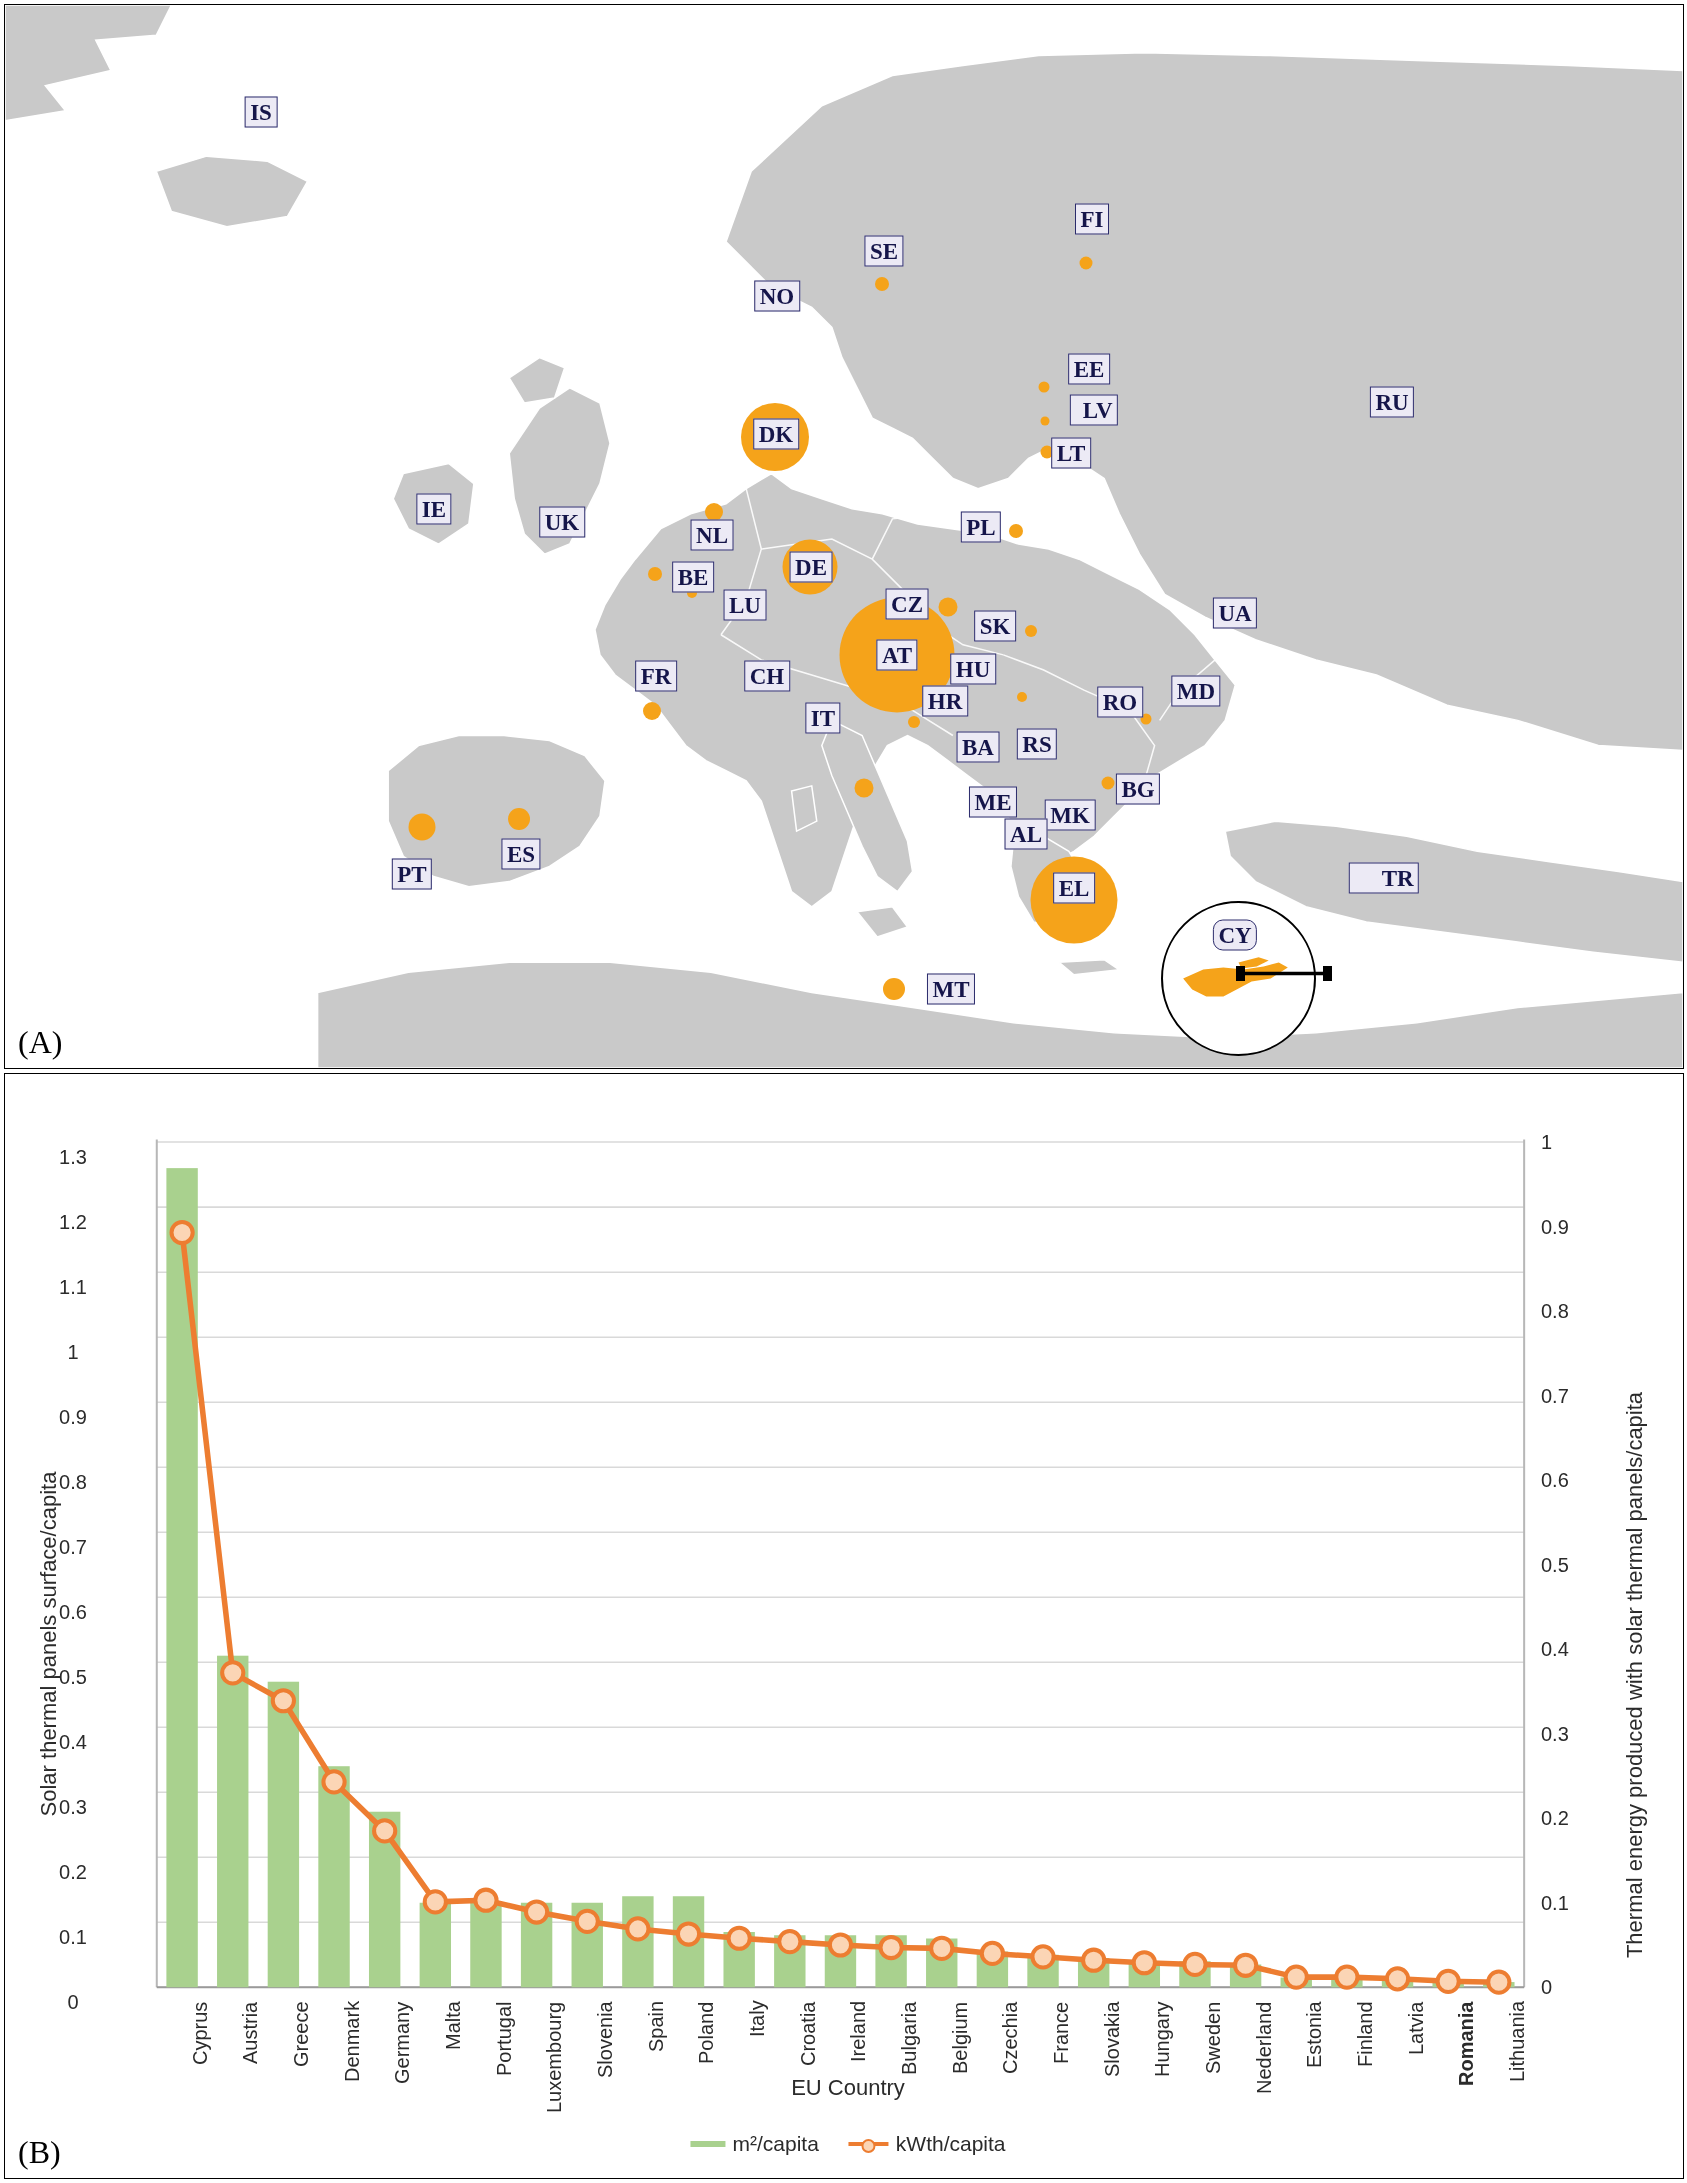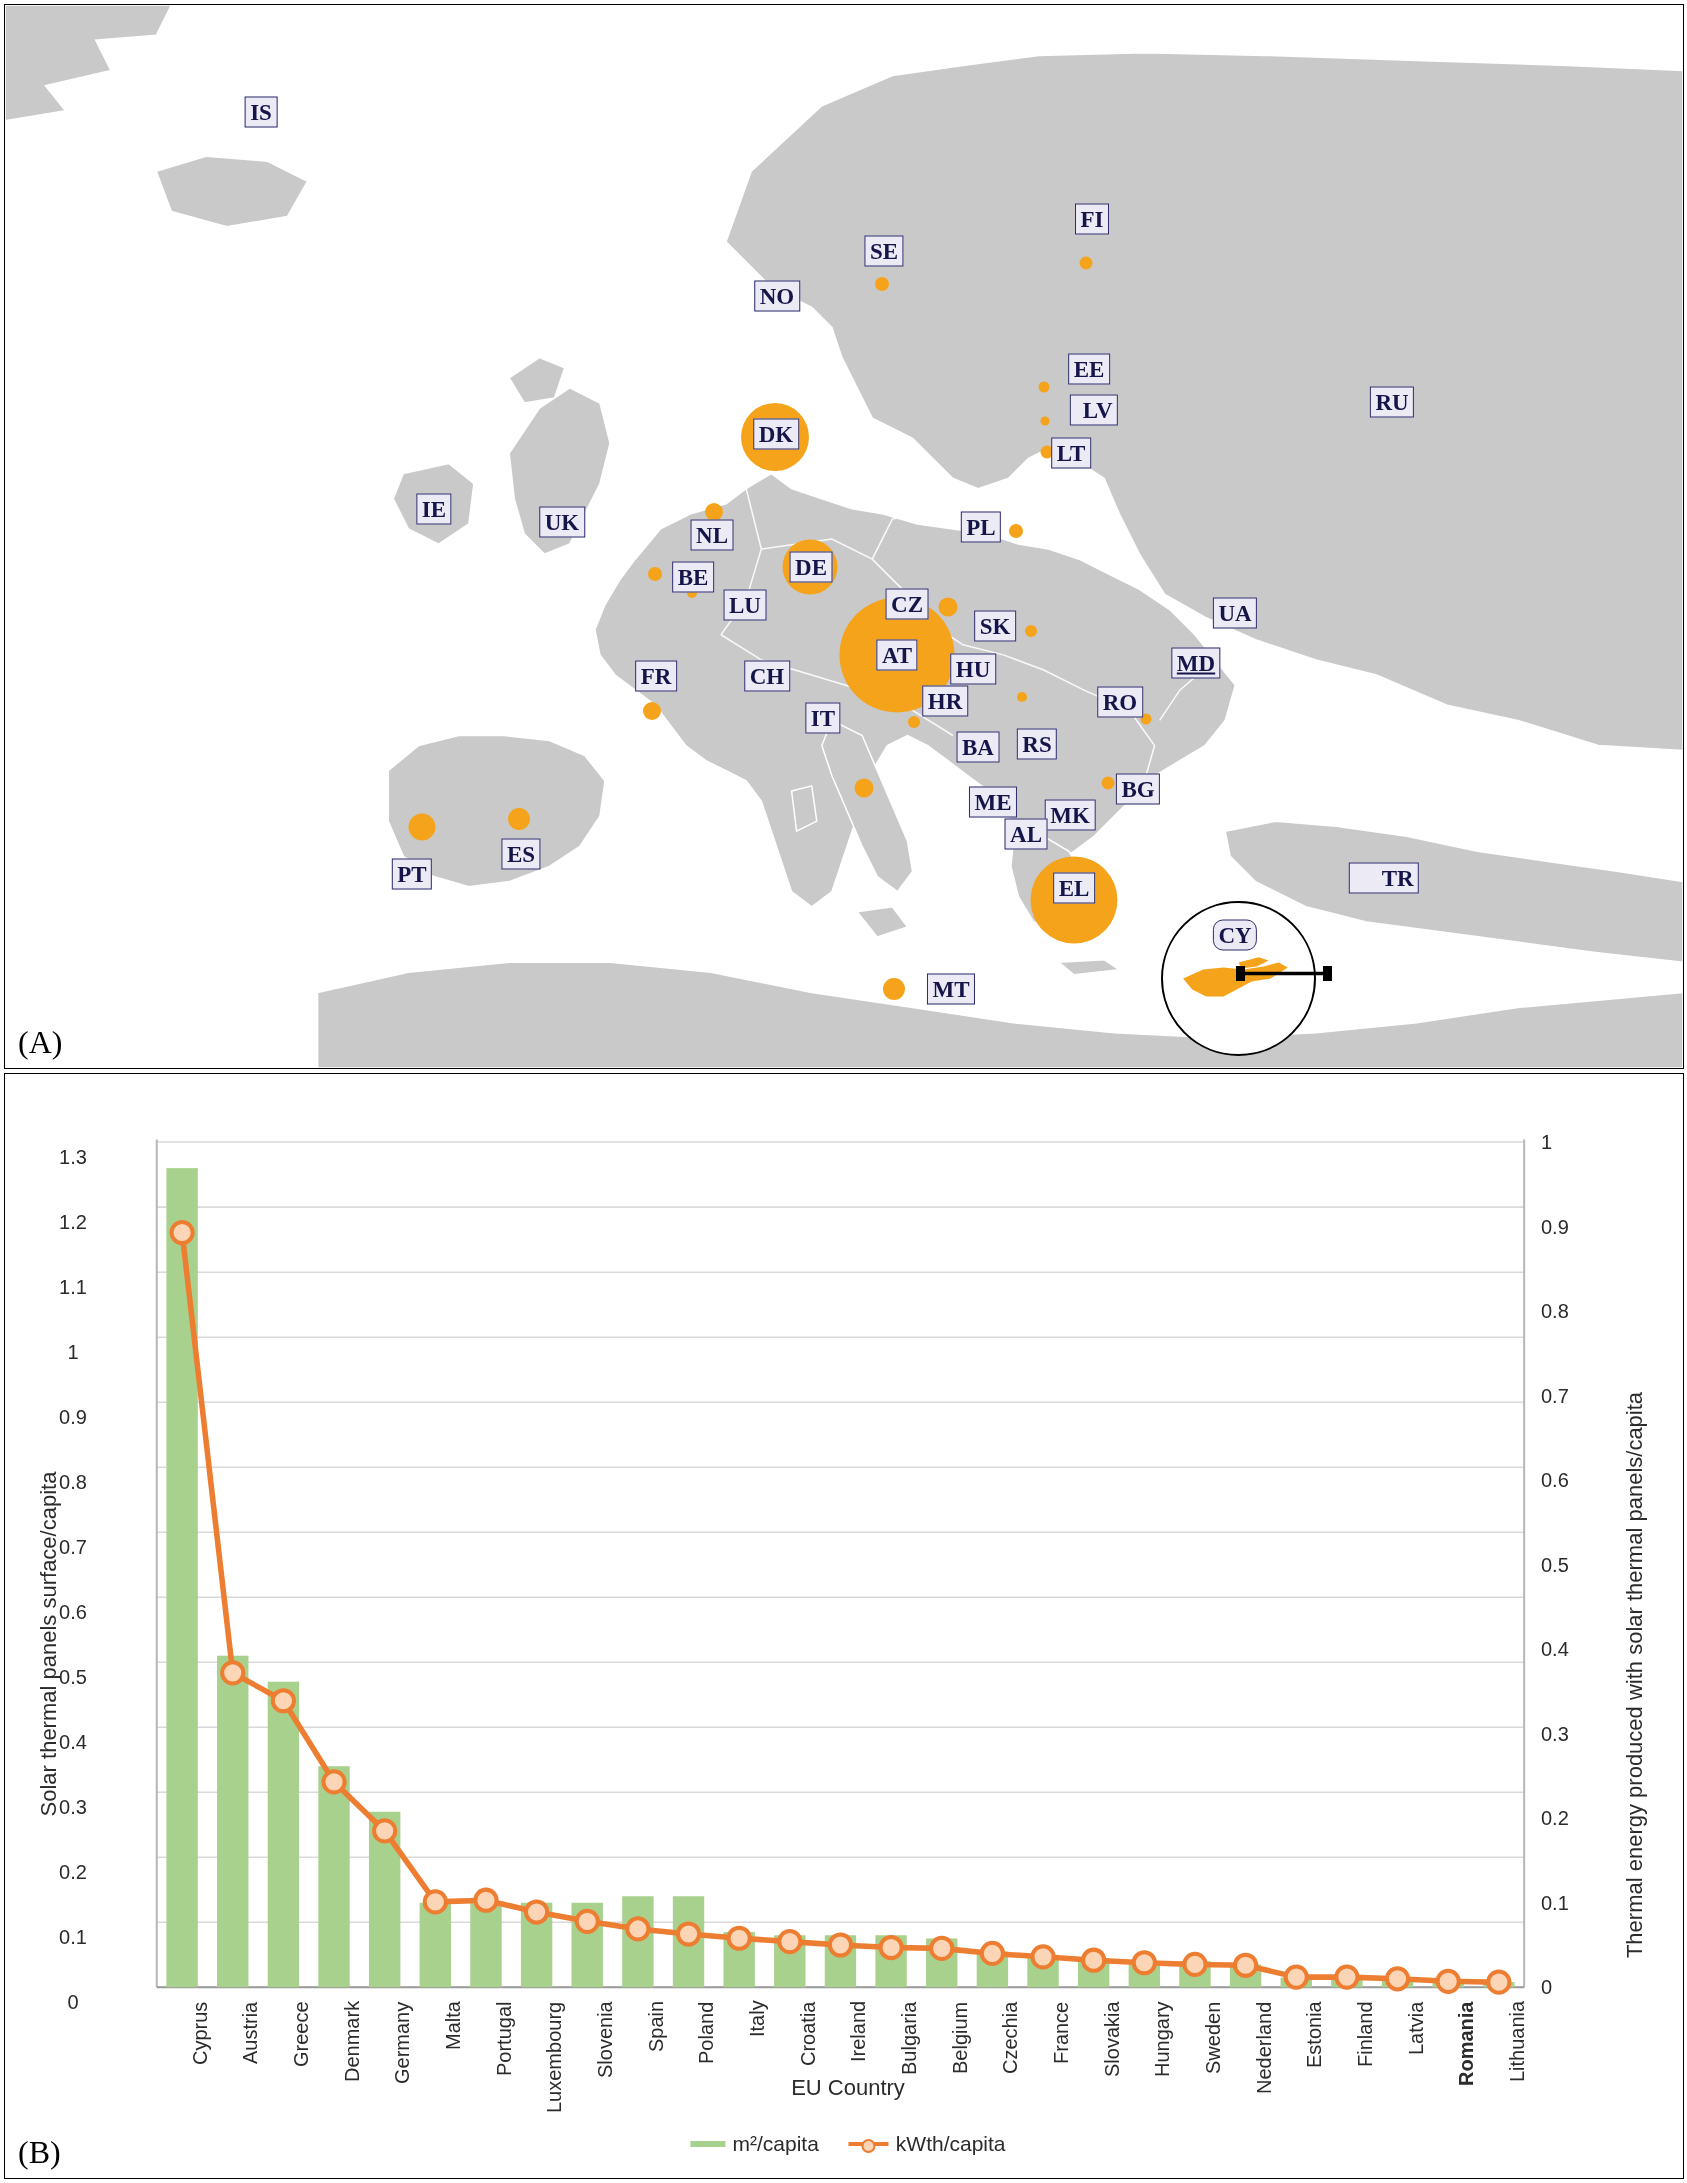--- a/index.html
+++ b/index.html
@@ -184,21 +184,21 @@
     <div class="clabel" style="left:707px;top:530px;">NL</div>
     <div class="clabel" style="left:688px;top:572px;">BE</div>
     <div class="clabel" style="left:740px;top:600px;">LU</div>
     <div class="clabel" style="left:806px;top:562px;">DE</div>
     <div class="clabel" style="left:976px;top:522px;">PL</div>
     <div class="clabel" style="left:902px;top:599px;">CZ</div>
     <div class="clabel" style="left:990px;top:621px;">SK</div>
     <div class="clabel" style="left:1230px;top:592px;margin-top:16px;">UA</div>
     <div class="clabel" style="left:892px;top:650px;">AT</div>
     <div class="clabel" style="left:968px;top:664px;">HU</div>
-    <div class="clabel" style="left:1191px;top:658px;text-decoration:underline;">MD</div>
+    <div class="clabel" style="left:1191px;top:686px;">MD</div>
     <div class="clabel" style="left:762px;top:671px;">CH</div>
     <div class="clabel" style="left:651px;top:671px;">FR</div>
     <div class="clabel" style="left:940px;top:696px;">HR</div>
     <div class="clabel" style="left:1115px;top:697px;">RO</div>
     <div class="clabel" style="left:818px;top:713px;">IT</div>
     <div class="clabel" style="left:973px;top:742px;">BA</div>
     <div class="clabel" style="left:1032px;top:739px;">RS</div>
     <div class="clabel" style="left:988px;top:797px;">ME</div>
     <div class="clabel" style="left:1065px;top:810px;">MK</div>
     <div class="clabel" style="left:1133px;top:784px;">BG</div>

